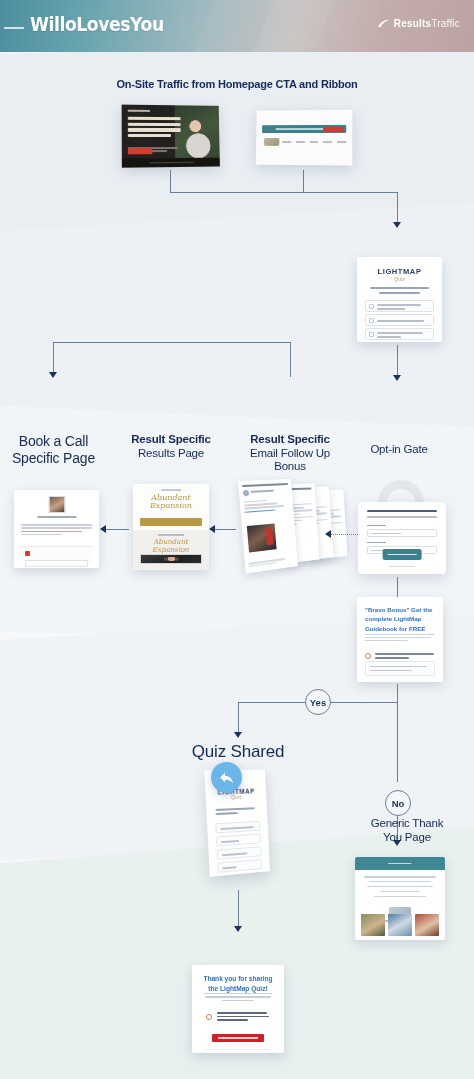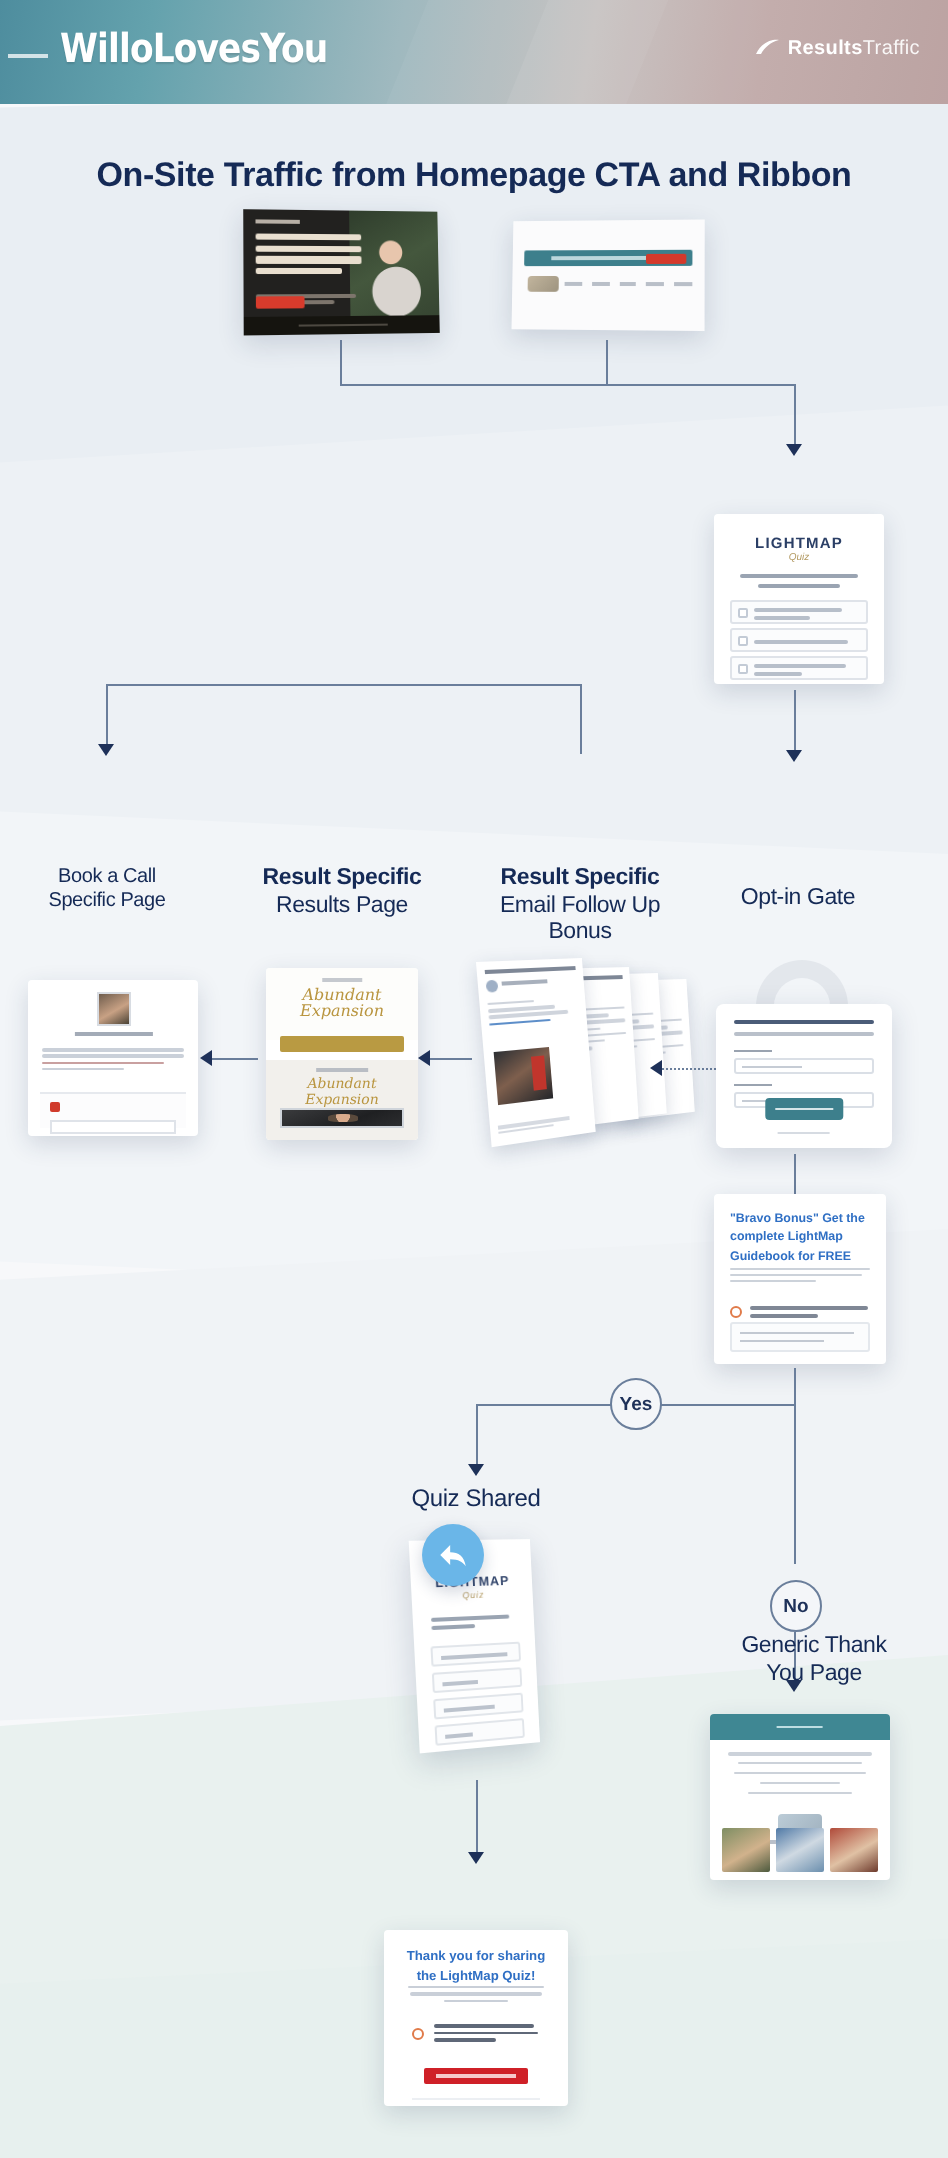--- a/index.html
+++ b/index.html
@@ -289,21 +289,21 @@
 
 <div id="canvas">
 
   <div class="band band-1"></div>
   <div class="band band-2"></div>
   <div class="band band-3"></div>
   <div class="band band-4"></div>
   <div class="band band-5"></div>
   <div class="band band-6"></div>
 
-  <div class="lbl" style="left:0; top:26px; width:474px; font-size:17px;">On-Site Traffic from Homepage CTA and Ribbon</div>
+  <div class="lbl" style="left:0; top:26px; width:474px; font-size:11px;">On-Site Traffic from Homepage CTA and Ribbon</div>
 
   <div class="shot tilt-l" style="left:122px; top:53px; width:99px; height:62px;">
     <div class="hero-bg"></div>
     <div class="hero-photo"></div>
     <span class="hero-eyebrow"></span>
     <div class="hero-h">
         <i></i>
         <i></i>
         <i></i>
         <i style="width:80%"></i>
@@ -364,21 +364,21 @@
   </div>
 
   <div class="ln vl" style="left:397px; top:293px; height:32px;"></div>
   <div class="arw" style="left:393px; top:323px;"></div>
 
   <div class="ln hl" style="left:53px; top:290px; width:238px;"></div>
   <div class="ln vl" style="left:290px; top:290px; height:35px;"></div>
   <div class="ln vl" style="left:53px; top:290px; height:32px;"></div>
   <div class="arw" style="left:49px; top:320px;"></div>
 
-  <div class="lbl" style="left:6px; top:381px; width:95px; font-size:10px; font-weight:normal;">
+  <div class="lbl" style="left:6px; top:381px; width:95px; font-size:14px; font-weight:normal;">
     <span class="reg">Book a Call</span>
     <span class="reg">Specific Page</span>
   </div>
 
   <div class="lbl" style="left:120px; top:381px; width:102px; font-size:11.5px;">
     <span class="bold">Result Specific</span>
     <span class="reg">Results Page</span>
   </div>
 
   <div class="lbl" style="left:235px; top:381px; width:110px; font-size:11.5px;">
@@ -534,21 +534,21 @@
       <span>Yes</span>
     </div>
 
   <div class="ln vl" style="left:397px; top:650px; height:80px;"></div>
   <div class="node" style="left:385px; top:738px;">
       <span>No</span>
     </div>
   <div class="ln vl" style="left:397px; top:764px; height:26px;"></div>
   <div class="arw" style="left:393px; top:788px;"></div>
 
-  <div class="lbl" style="left:170px; top:690px; width:136px; font-size:12px; font-weight:normal;">Quiz Shared</div>
+  <div class="lbl" style="left:170px; top:690px; width:136px; font-size:17px; font-weight:normal;">Quiz Shared</div>
 
   <div class="qs-wrap" style="left:207px; top:718px; width:62px; height:104px;">
     <div class="qs-card">
       <div class="qs-logo"><span>LIGHTMAP</span><small>Quiz</small></div>
       <div class="qs-q">
           <i style="width:92%"></i>
           <i style="width:50%"></i>
         </div>
       <div class="qs-o" style="top:52px;">
           <i></i>

